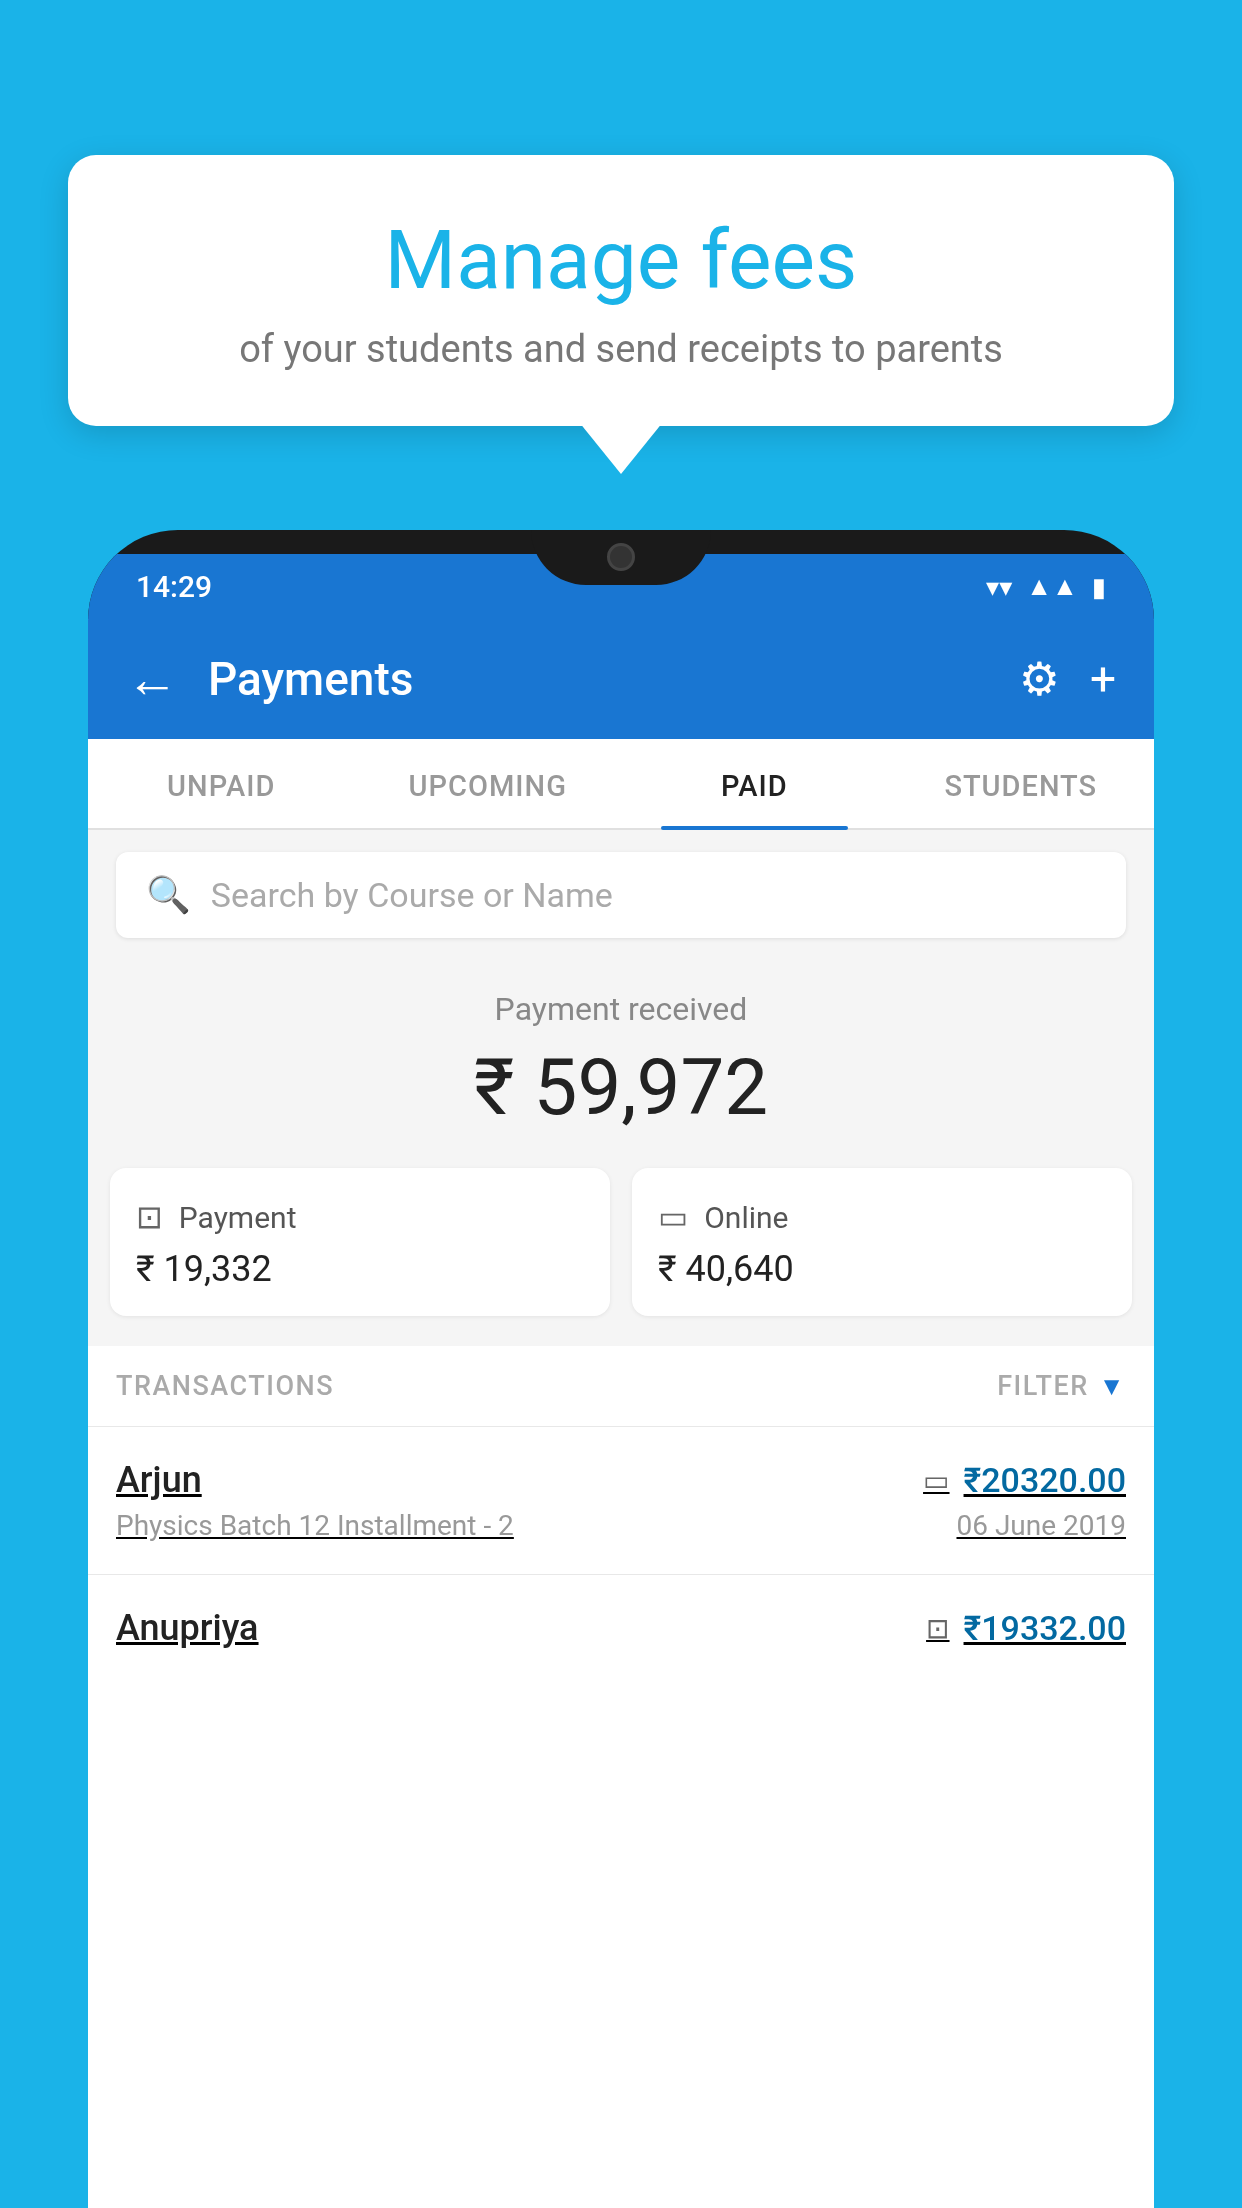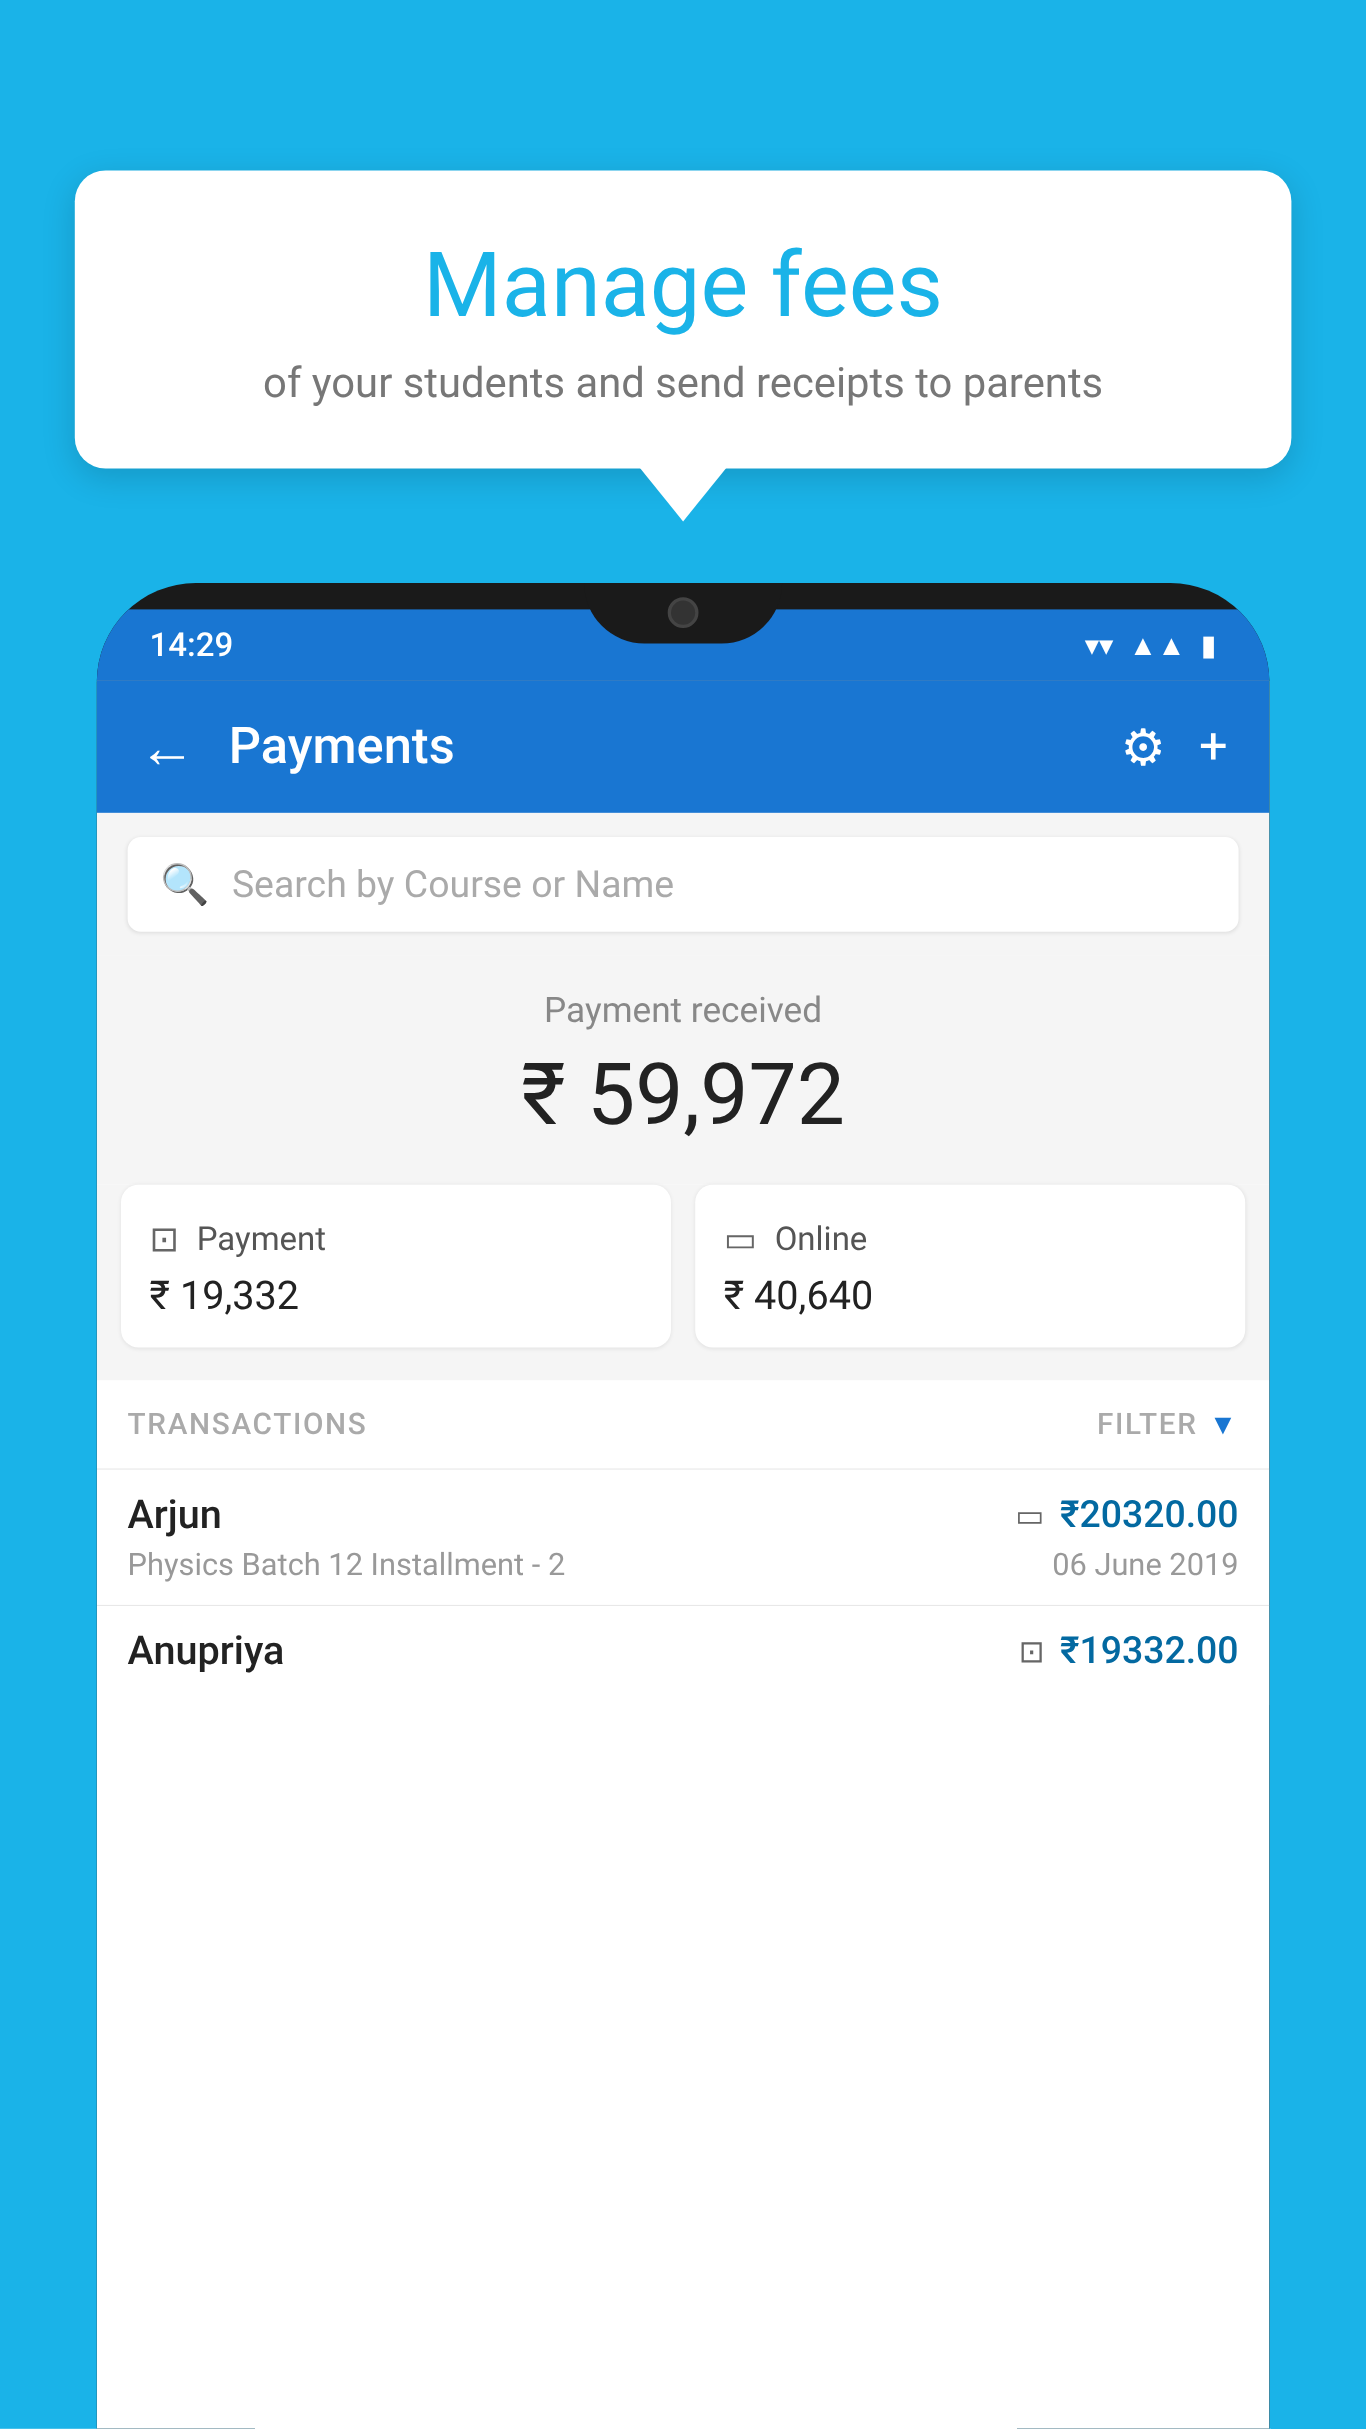--- a/index.html
+++ b/index.html
@@ -273,23 +273,24 @@
       gap: 10px;
       cursor: pointer;
     }
     .filter-icon {
       color: #1976d2;
       font-size: 26px;
     }
 
     
     .transaction-row {
-      padding: 20px 28px;
+      padding: 32px 28px;
       border-top: 1px solid #e8e8e8;
       background: white;
+      text-decoration: underline;
     }
     .transaction-top {
       display: flex;
       justify-content: space-between;
       align-items: center;
       margin-bottom: 8px;
     }
     .transaction-name {
       font-size: 36px;
       font-weight: 500;
@@ -350,20 +351,26 @@
 
     <div class="app-bar">
       <span class="app-bar-back">←</span>
       <span class="app-bar-title">Payments</span>
       <div class="app-bar-icons">
         <span class="app-bar-icon">⚙</span>
         <span class="app-bar-icon">+</span>
       </div>
     </div>
 
+    <div class="tabs">
+      <div class="tab">UNPAID</div>
+      <div class="tab">UPCOMING</div>
+      <div class="tab active">PAID</div>
+      <div class="tab">STUDENTS</div>
+    </div>
 
     <div class="search-container">
       <div class="search-bar">
         <span class="search-icon-box">🔍</span>
         <span class="search-placeholder">Search by Course or Name</span>
       </div>
     </div>
 
     <div class="payment-section">
       <div class="payment-label">Payment received</div>

